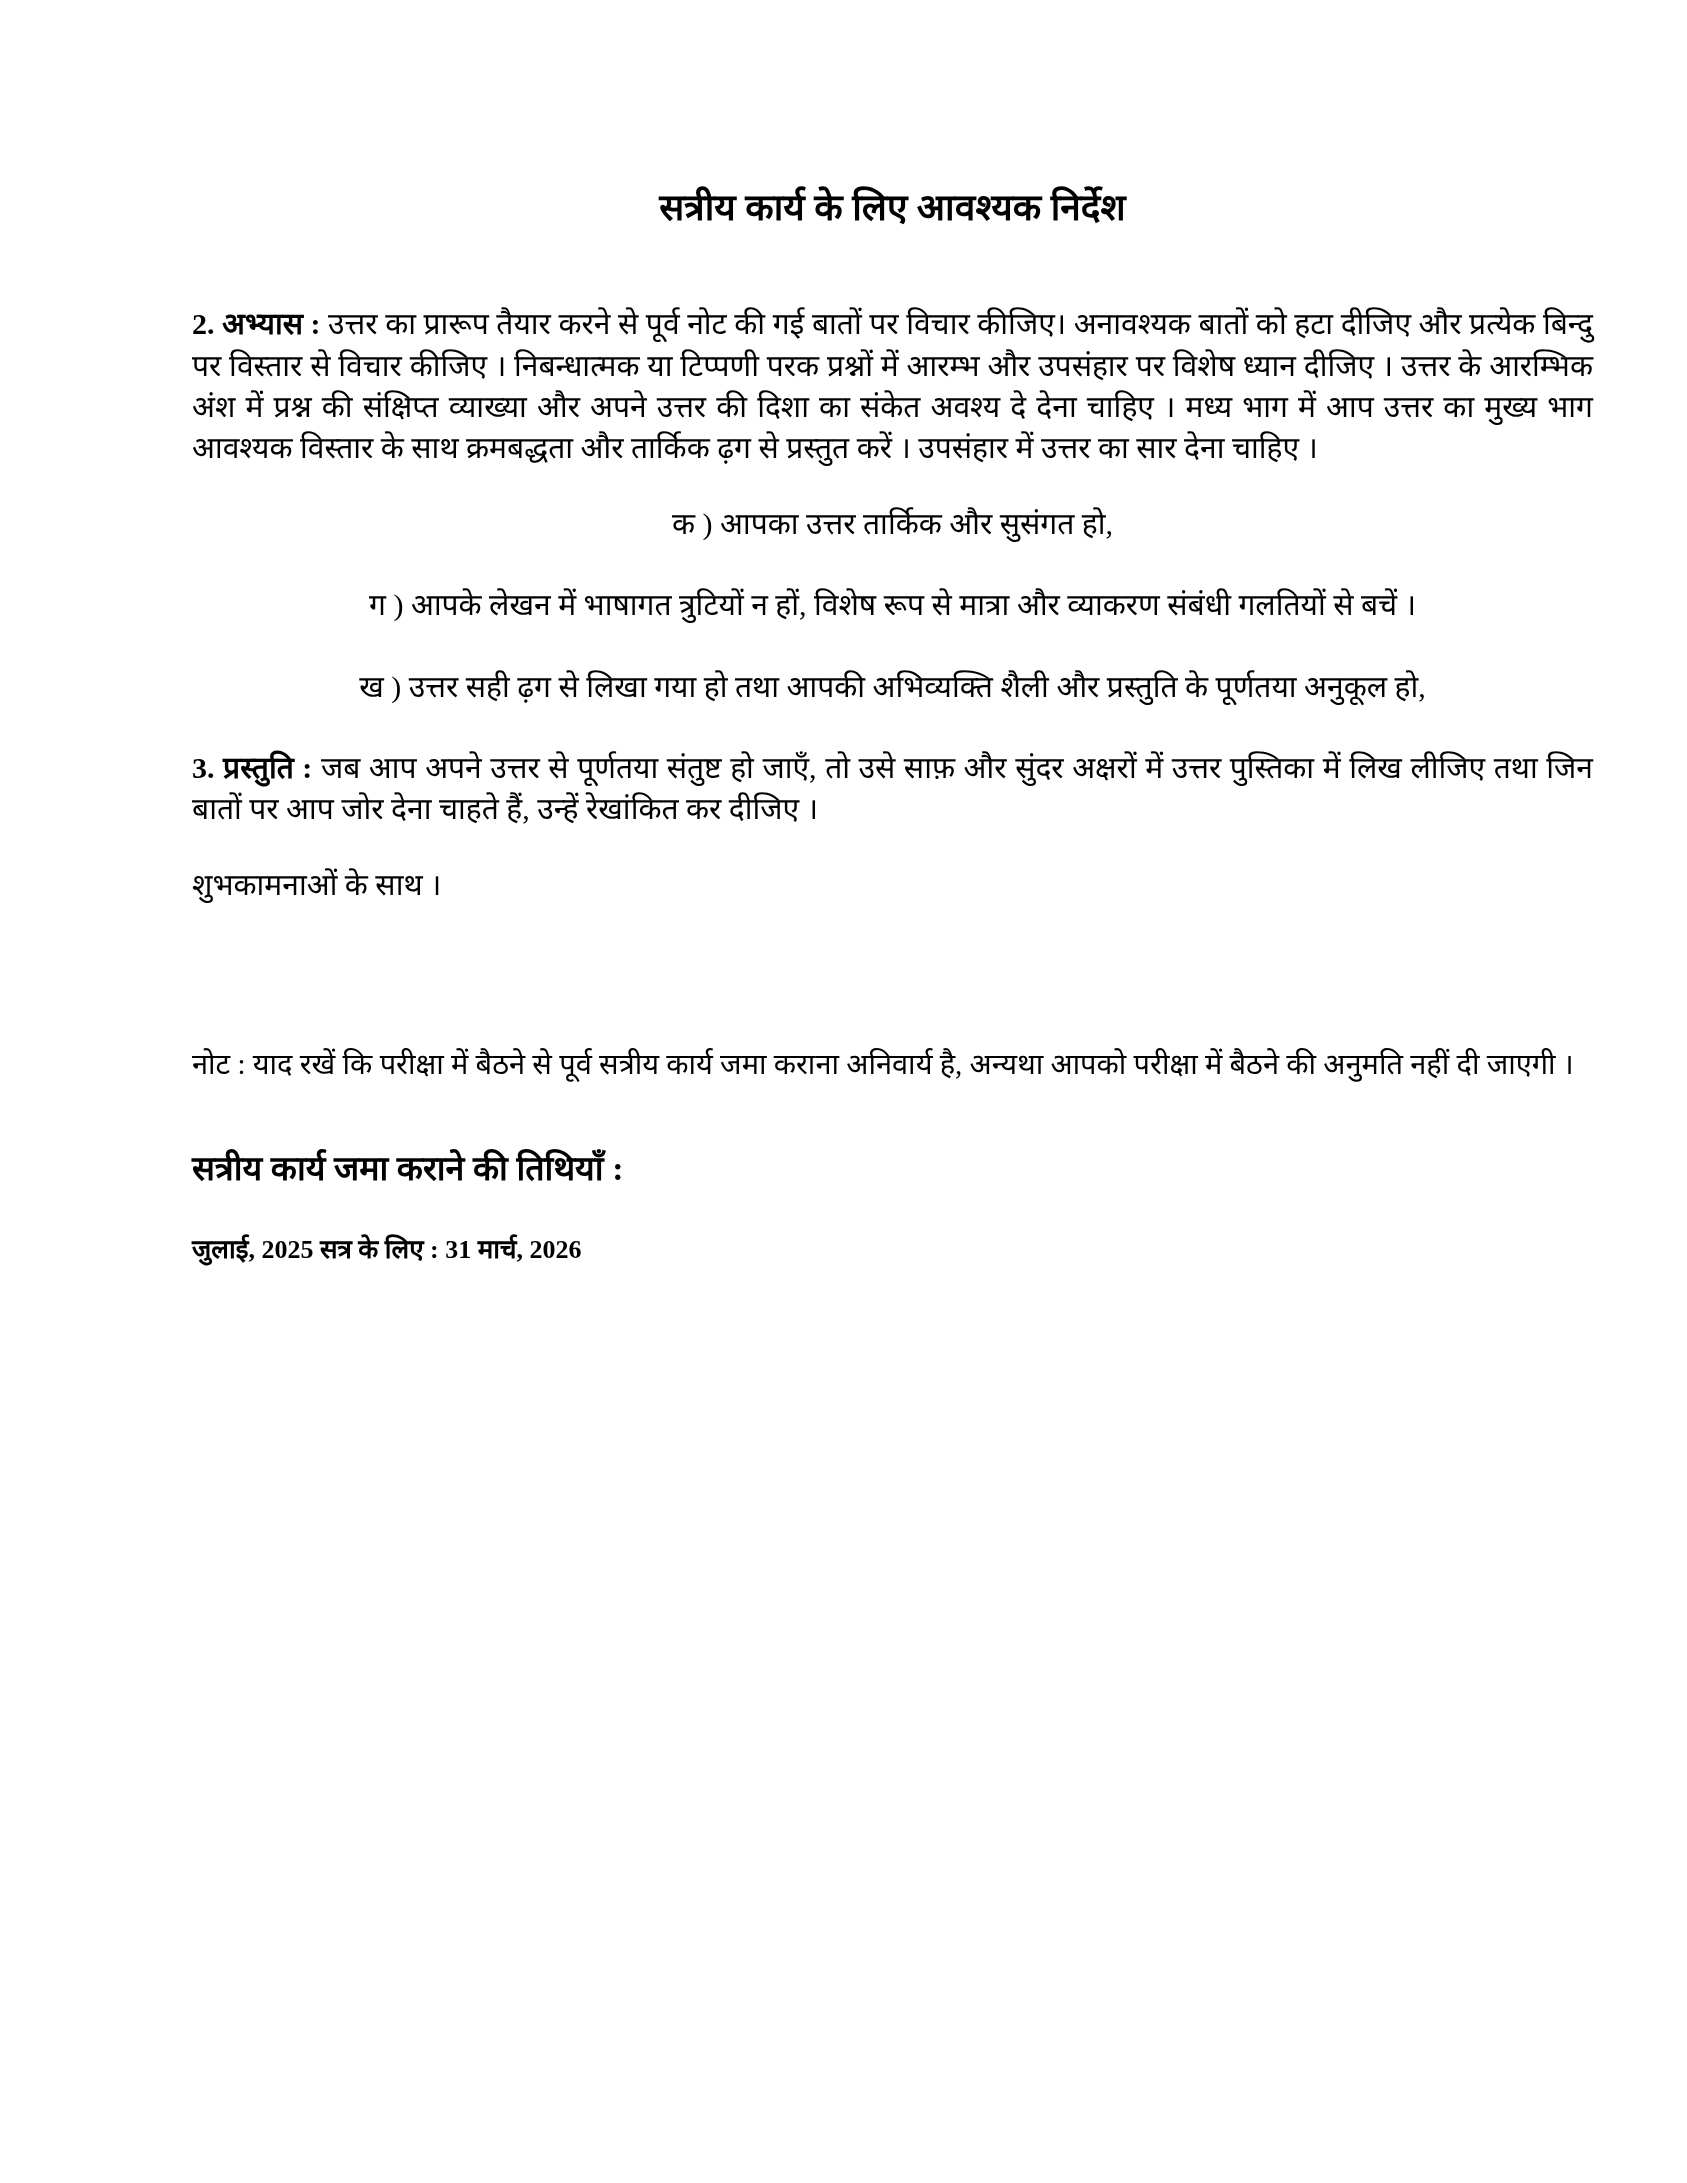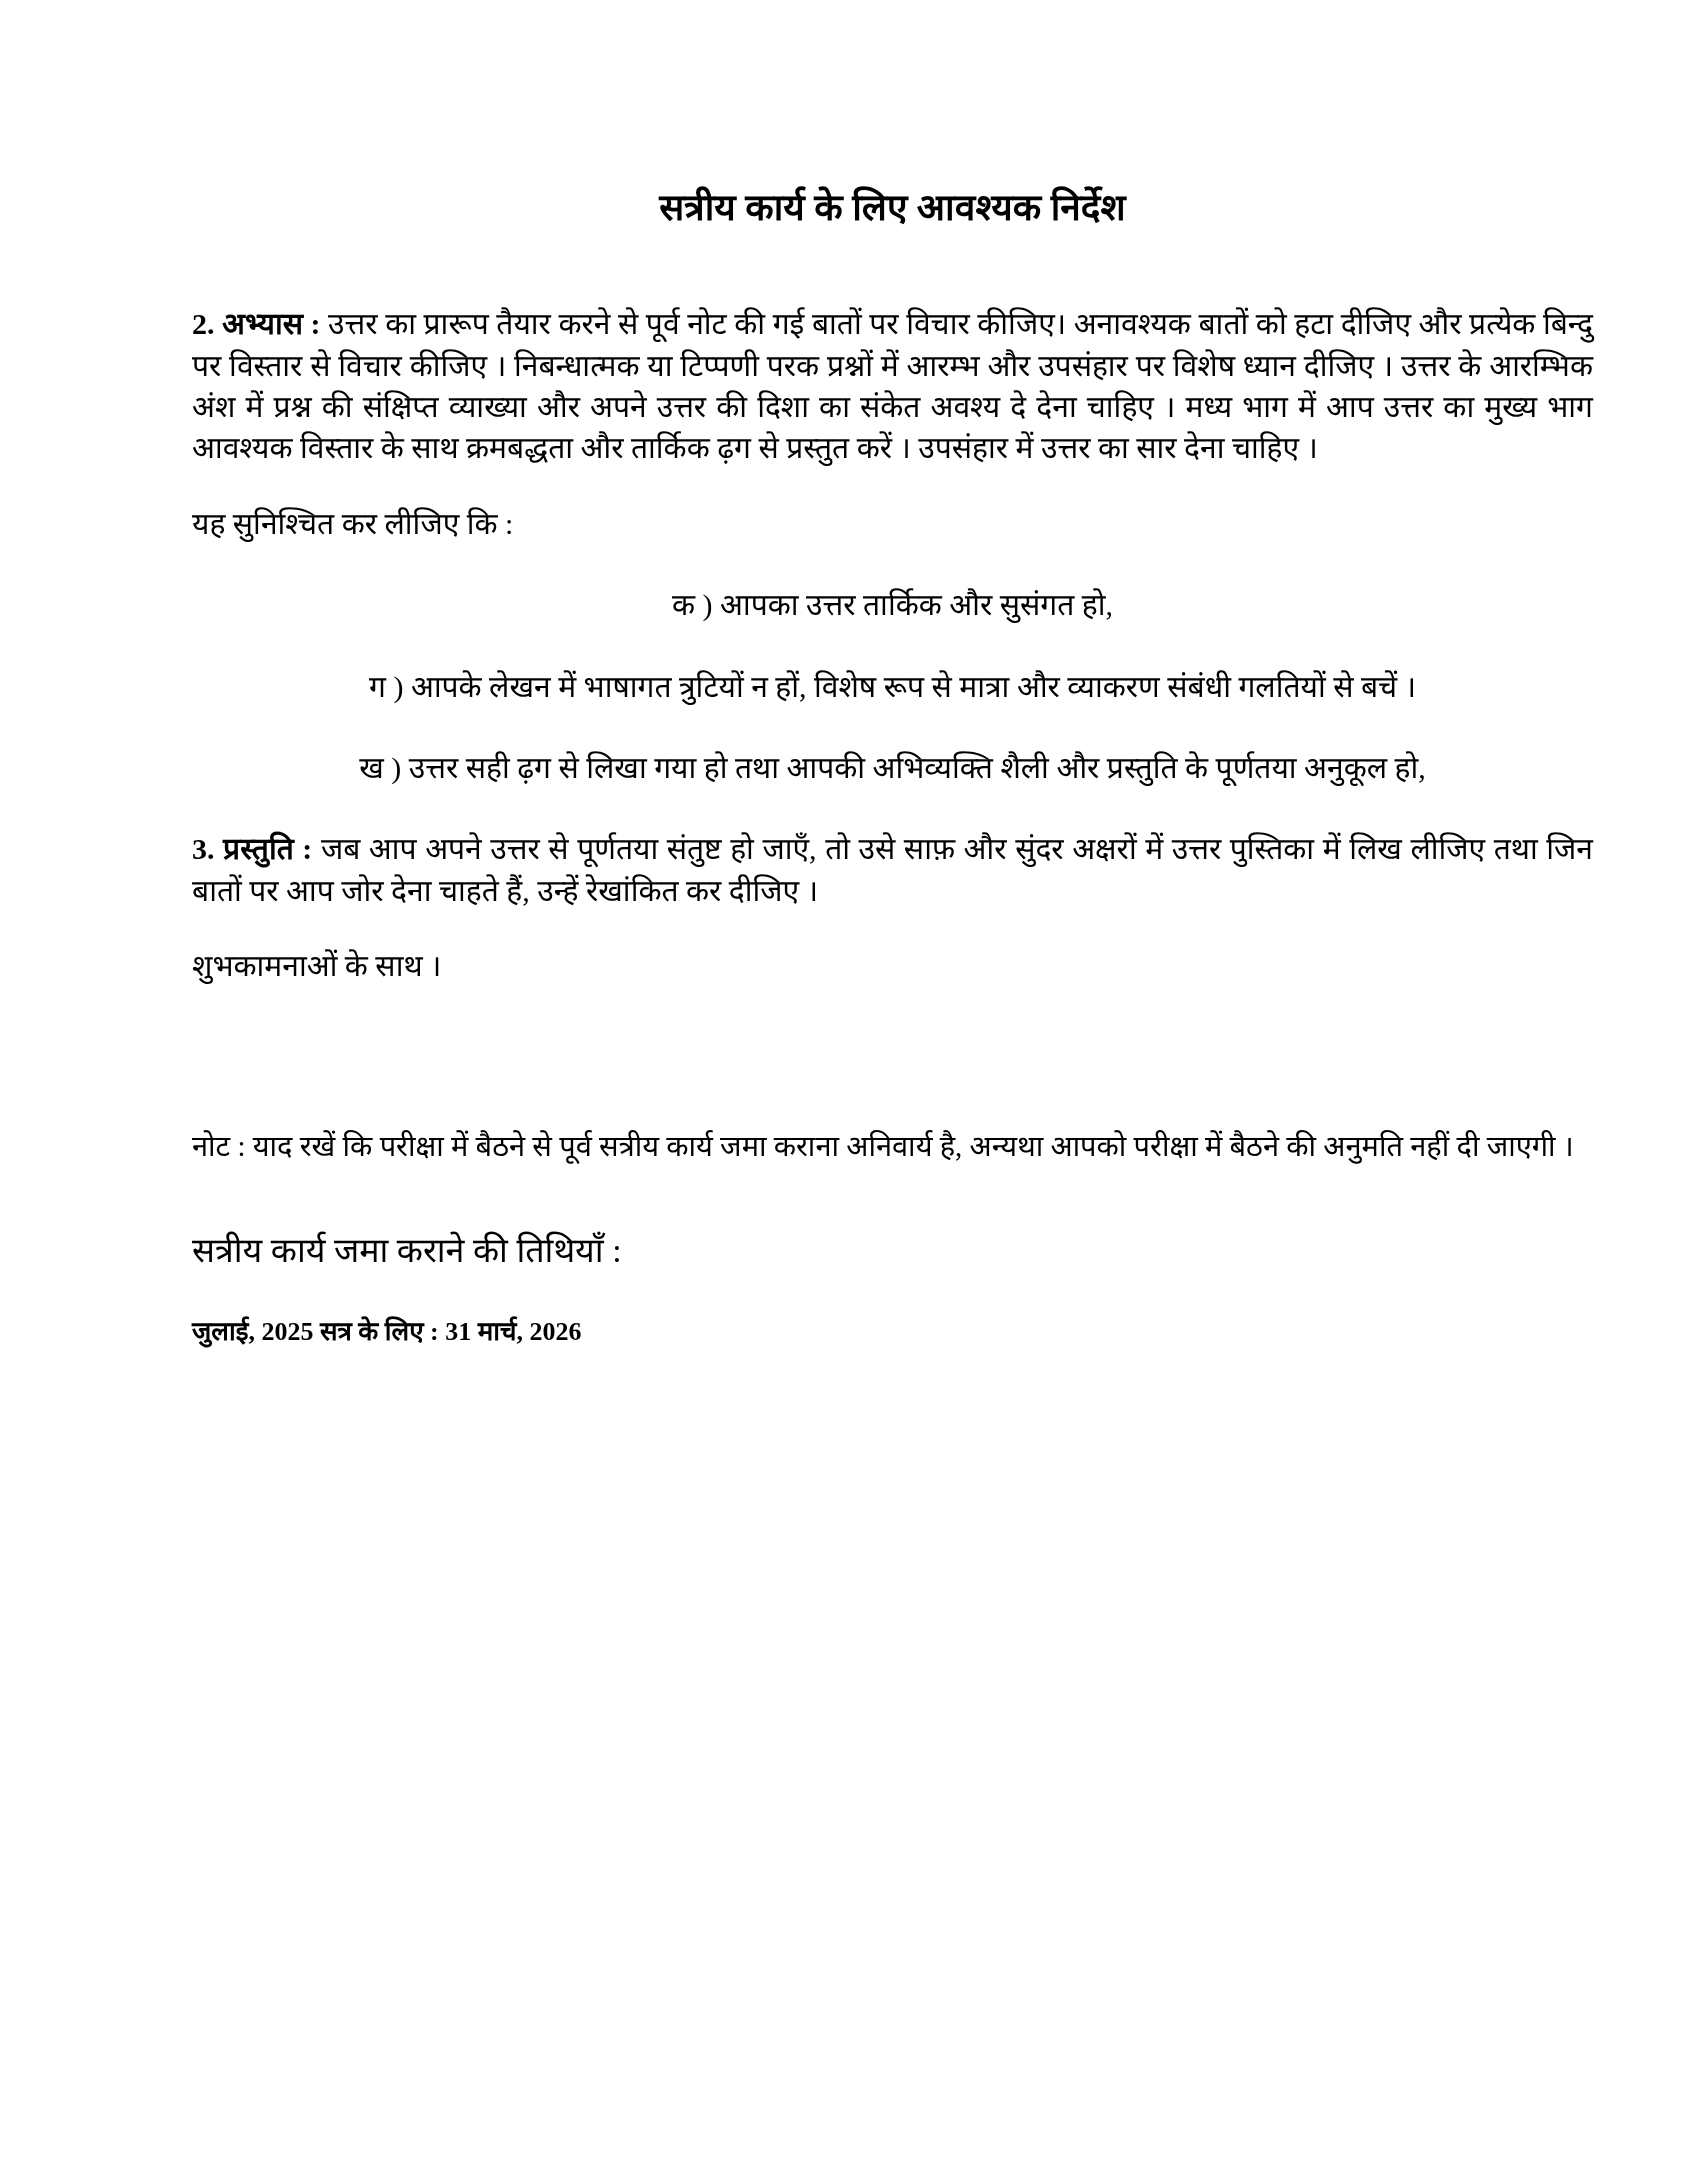--- a/index.html
+++ b/index.html
@@ -47,21 +47,21 @@
   }
   .note {
     font-size: 29px;
     line-height: 1.38;
     margin: 0 8px 63px 0;
     text-align: justify;
     text-justify: inter-word;
   }
   .dates-heading {
     font-size: 34px;
-    font-weight: 400;
+    font-weight: 700;
     margin: 11px 0 42px 0;
     line-height: 1.3;
   }
   .date-line {
     font-size: 26px;
     font-weight: 700;
     margin: 0 0 40px 0;
     line-height: 1.3;
   }
   .sub-item {
@@ -83,21 +83,20 @@
 
   <h1 class="doc-title">सत्रीय कार्य के लिए आवश्यक निर्देश</h1>
 
 
   <div class="spacer-sm"></div>
 
   <p class="para">
     <span class="lead">2. अभ्यास :</span><span> उत्तर का प्रारूप तैयार करने से पूर्व नोट की गई बातों पर विचार कीजिए। अनावश्यक बातों को हटा दीजिए और प्रत्येक बिन्दु पर विस्तार से विचार कीजिए । निबन्धात्मक या टिप्पणी परक प्रश्नों में आरम्भ और उपसंहार पर विशेष ध्यान दीजिए । उत्तर के आरम्भिक अंश में प्रश्न की संक्षिप्त व्याख्या और अपने उत्तर की दिशा का संकेत अवश्य दे देना चाहिए । मध्य भाग में आप उत्तर का मुख्य भाग आवश्यक विस्तार के साथ क्रमबद्धता और तार्किक ढ़ग से प्रस्तुत करें । उपसंहार में उत्तर का सार देना चाहिए ।</span>
   </p>
 
-  <p class="lead-line">यह सुनिश्चित कर लीजिए कि :</p>
 
   <p class="sub-item">क ) आपका उत्तर तार्किक और सुसंगत हो,</p>
 
   <p class="sub-item">ग ) आपके लेखन में भाषागत त्रुटियों न हों, विशेष रूप से मात्रा और व्याकरण संबंधी गलतियों से बचें ।</p>
 
   <p class="sub-item">ख ) उत्तर सही ढ़ग से लिखा गया हो तथा आपकी अभिव्यक्ति शैली और प्रस्तुति के पूर्णतया अनुकूल हो,</p>
 
   <p class="para">
     <span class="lead">3. प्रस्तुति :</span><span> जब आप अपने उत्तर से पूर्णतया संतुष्ट हो जाएँ, तो उसे साफ़ और सुंदर अक्षरों में उत्तर पुस्तिका में लिख लीजिए तथा जिन बातों पर आप जोर देना चाहते हैं, उन्हें रेखांकित कर दीजिए ।</span>
   </p>

